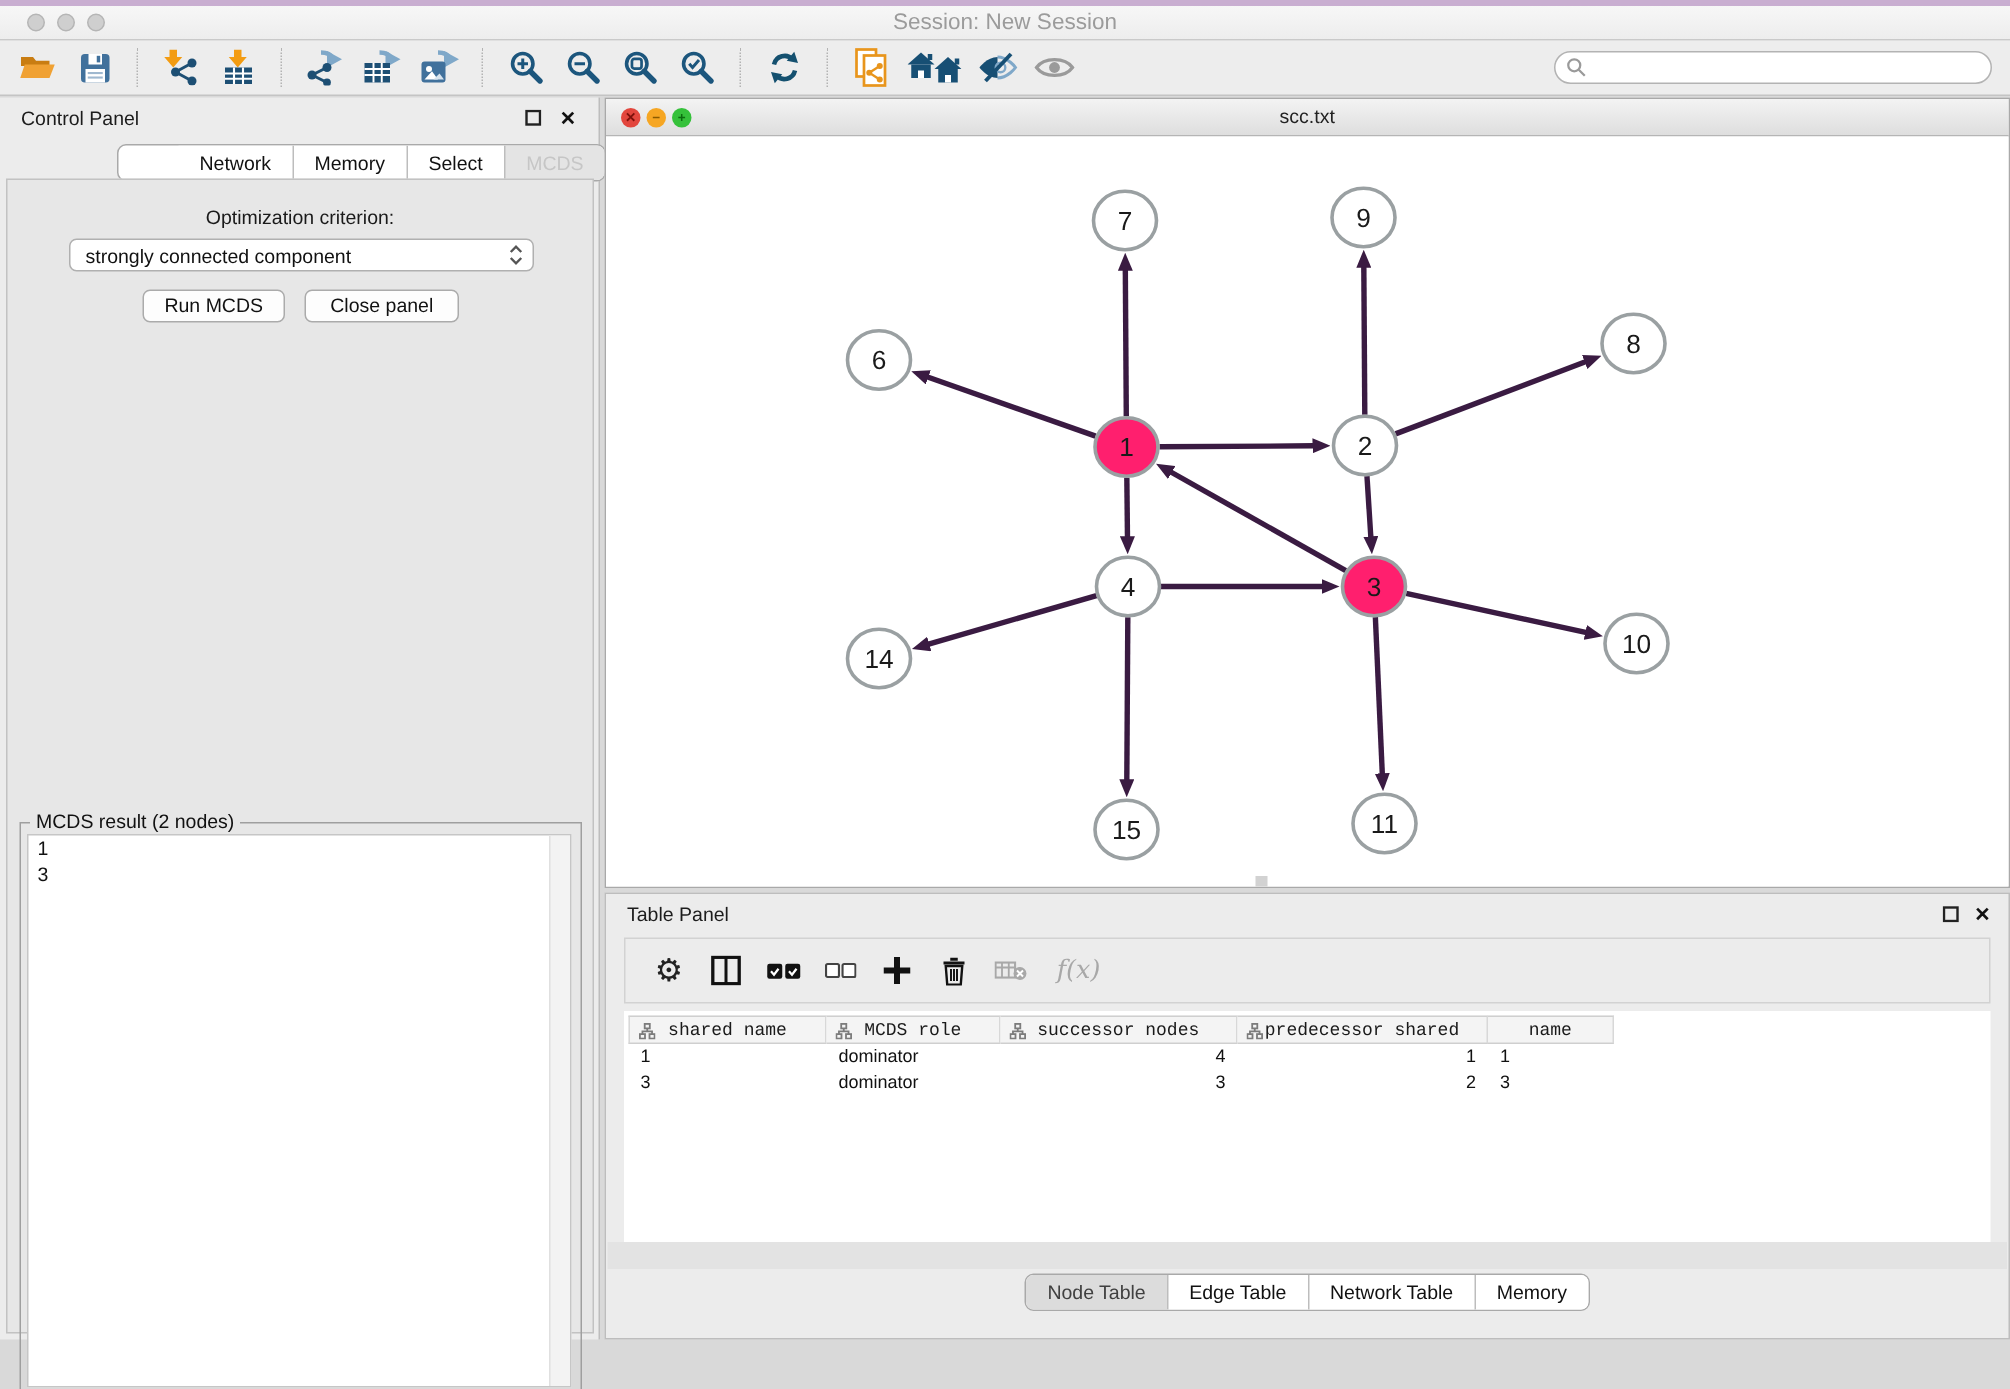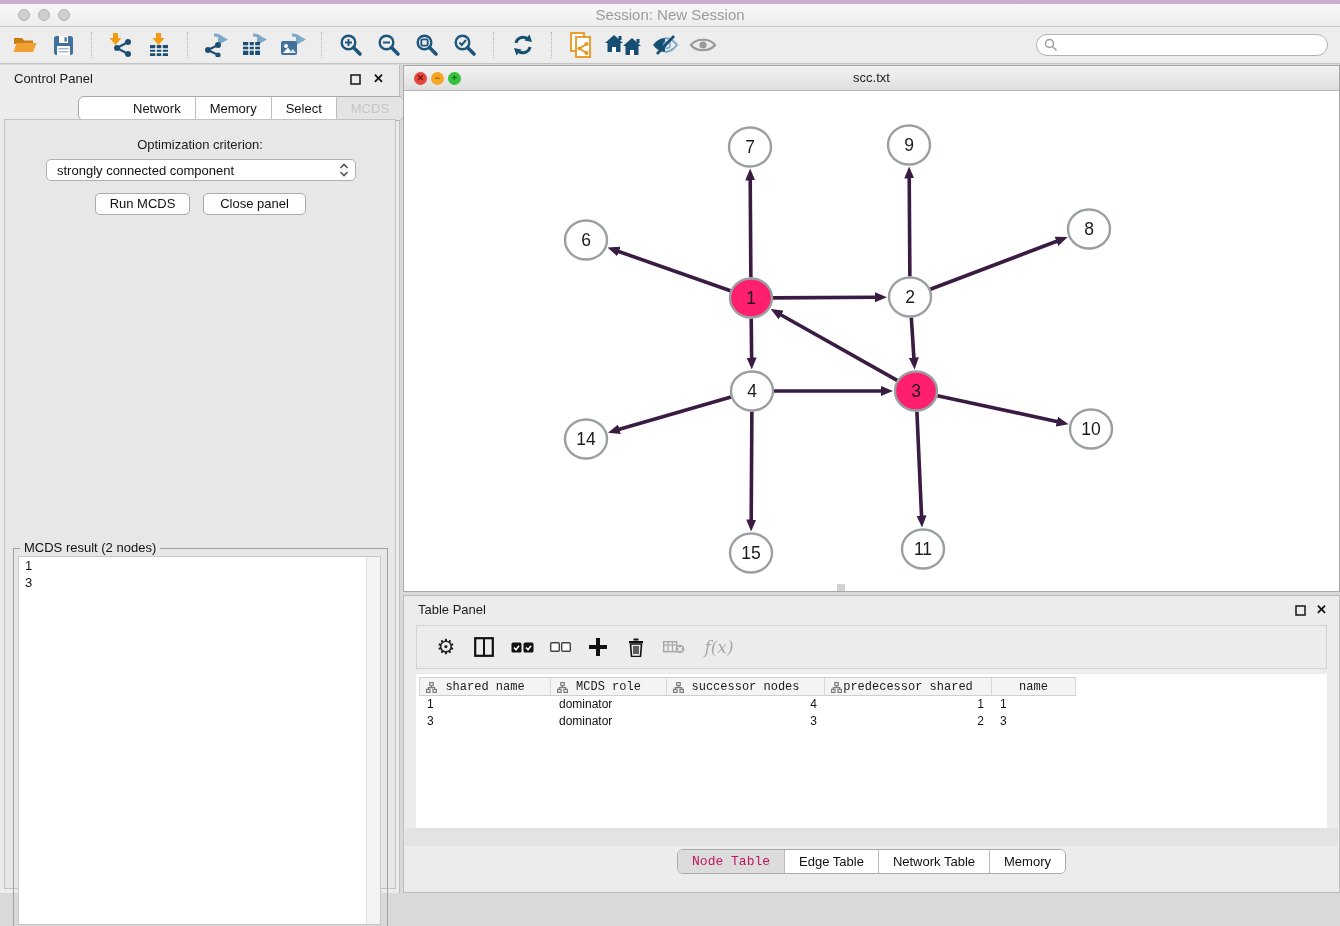--- a/index.html
+++ b/index.html
@@ -49,21 +49,21 @@
   #tp-viewport{position:absolute;left:12px;top:78px;width:911px;height:170px;background:#fff;overflow:hidden;}
   #tp-table{position:absolute;left:3px;top:3px;}
   .trow{display:flex;}
   .th{background:#f4f4f4;border-top:1px solid #cfcfcf;border-bottom:1px solid #cfcfcf;border-right:1px solid #d8d8d8;height:19px;display:flex;align-items:center;justify-content:center;font-size:12px;color:#1a1a1a;box-sizing:border-box;position:relative;font-family:Liberation Mono, monospace;}
   .th:first-child{border-left:1px solid #d8d8d8;}
   .th .colicon{position:absolute;left:6px;top:4px;}
   .td{height:17px;font-size:12px;color:#111;line-height:17px;box-sizing:border-box;padding:0 8px;background:#fff;}
   #tp-footer{position:absolute;left:1px;bottom:46px;width:933px;height:18px;background:#e3e3e3;}
   #tp-tabs-row{position:absolute;left:0;bottom:18px;width:100%;display:flex;justify-content:center;}
   #tp-tabs-row .tab{height:24px;line-height:24px;}
-  #tp-tabs-row .tab.active{background:#dcdcdc;color:#be185d;font-family:Liberation Mono, monospace;}
+  #tp-tabs-row .tab.active{background:#dcdcdc;color:#404040;}
   
   #statusbar{left:0;top:895px;width:1340px;height:14px;background:#be185d;border-top:1px solid #c0c0c0;box-sizing:border-box;margin-top:46px;}
   #list-btn{position:absolute;left:13px;top:4px;width:25px;height:22px;background:#fafafa;border:1px solid #ababab;display:flex;align-items:center;justify-content:center;cursor:pointer;}
   #memory-btn{position:absolute;right:12px;top:4px;width:72px;height:22px;background:#fafafa;border:1px solid #ababab;border-radius:3px;display:flex;align-items:center;justify-content:center;gap:5px;font-size:12px;color:#111;cursor:pointer;}
   #memory-dot{width:11px;height:11px;border-radius:50%;background:#1d9a33;}
   .fx{font-family:"DejaVu Serif",serif;font-style:italic;font-size:17px;color:#a8a8a8;}
 </style>
 </head>
 <body>
 

